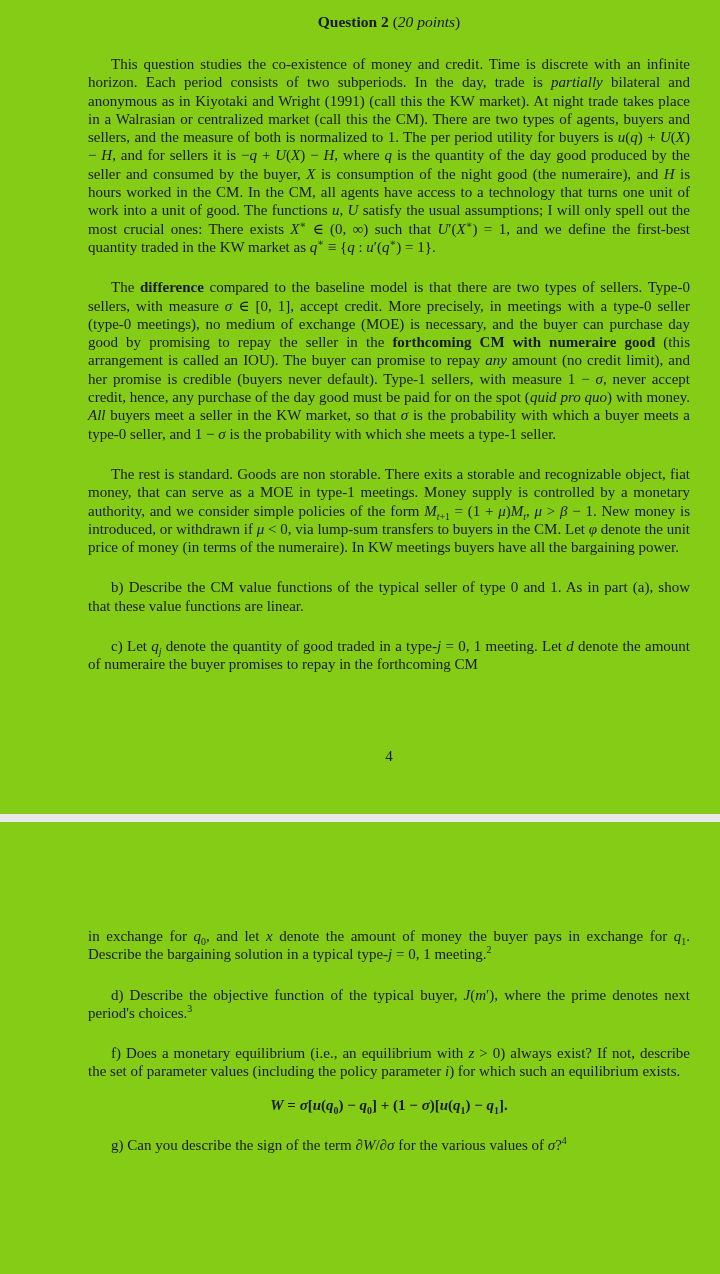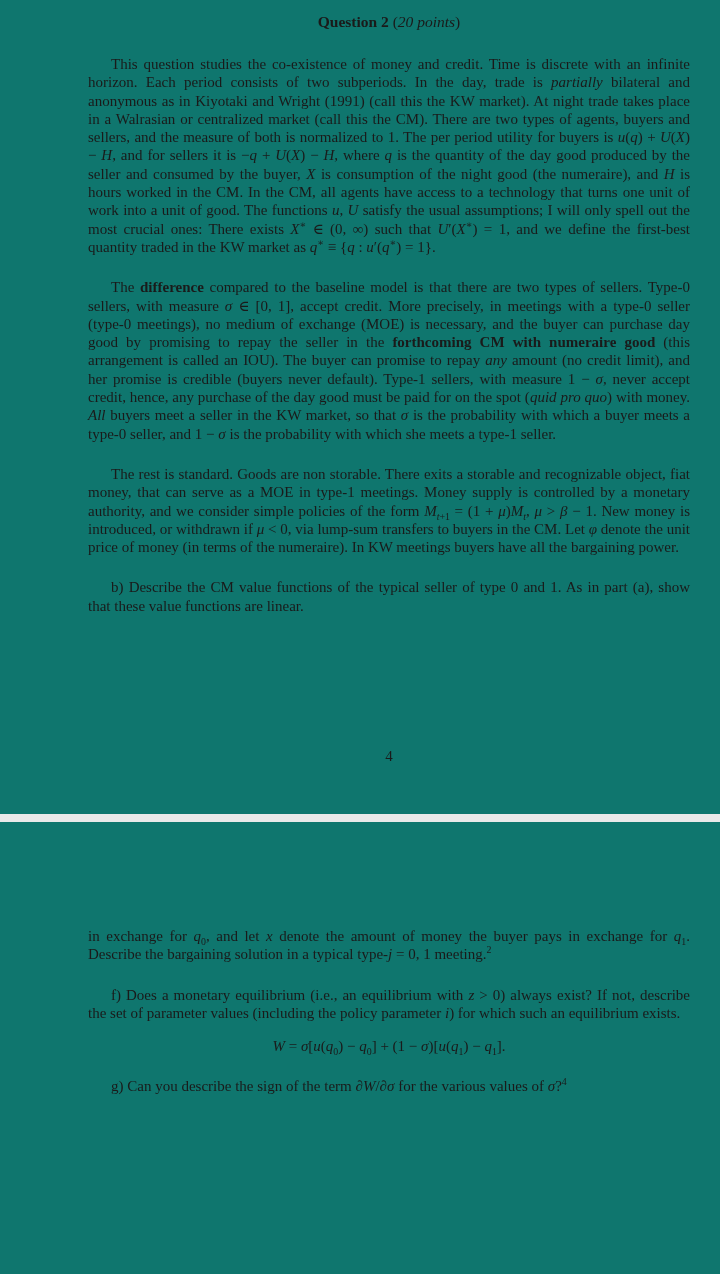--- a/index.html
+++ b/index.html
@@ -9,21 +9,21 @@
   }
   body {
     width: 720px;
     height: 1274px;
     overflow: hidden;
     font-family: "Liberation Serif", "DejaVu Serif", serif;
     color: #1a1a1a;
   }
   .page {
     position: relative;
-    background: #0f766e;
+    background: #84cc16;
     overflow: hidden;
   }
   .page1 { height: 814px; }
   .page2 { height: 525px; box-sizing: border-box; padding-top: 105px; }
   .divider {
     height: 8px;
     background: #e9e9e9;
   }
   .textblock {
     margin-left: 88px;
@@ -42,20 +42,21 @@
     text-align: justify;
     font-size: 15px;
     line-height: 18.3px;
   }
   .para:first-child { margin-top: 0; }
   .para.noindent { text-indent: 0; }
   .para.formula {
     text-indent: 0;
     text-align: center;
     margin: 15px 0 7px 0;
+    font-weight: bold;
   }
   sub, sup {
     font-size: 66%;
     line-height: 0;
   }
   b { font-weight: bold; }
   i { font-style: italic; }
   .pagenum {
     position: absolute;
     top: 747px;
@@ -70,29 +71,31 @@
 <body style="color: rgb(26, 26, 26); background: rgb(255, 255, 255);">
 
 <div class="page page1">
   <div class="textblock">
     <div class="title"><b>Question 2</b> (<i>20 points</i>)</div>
     <div>
         <p class="para">This question studies the co-existence of money and credit. Time is discrete with an infinite horizon. Each period consists of two subperiods. In the day, trade is <i>partially</i> bilateral and anonymous as in Kiyotaki and Wright (1991) (call this the KW market). At night trade takes place in a Walrasian or centralized market (call this the CM). There are two types of agents, buyers and sellers, and the measure of both is normalized to 1. The per period utility for buyers is <i>u</i>(<i>q</i>) + <i>U</i>(<i>X</i>) − <i>H</i>, and for sellers it is −<i>q</i> + <i>U</i>(<i>X</i>) − <i>H</i>, where <i>q</i> is the quantity of the day good produced by the seller and consumed by the buyer, <i>X</i> is consumption of the night good (the numeraire), and <i>H</i> is hours worked in the CM. In the CM, all agents have access to a technology that turns one unit of work into a unit of good. The functions <i>u</i>, <i>U</i> satisfy the usual assumptions; I will only spell out the most crucial ones: There exists <i>X</i><sup>∗</sup> ∈ (0, ∞) such that <i>U</i>′(<i>X</i><sup>∗</sup>) = 1, and we define the first-best quantity traded in the KW market as <i>q</i><sup>∗</sup> ≡ {<i>q</i> : <i>u</i>′(<i>q</i><sup>∗</sup>) = 1}.</p>
         <p class="para">The <b>difference</b> compared to the baseline model is that there are two types of sellers. Type-0 sellers, with measure <i>σ</i> ∈ [0, 1], accept credit. More precisely, in meetings with a type-0 seller (type-0 meetings), no medium of exchange (MOE) is necessary, and the buyer can purchase day good by promising to repay the seller in the <b>forthcoming CM with numeraire good</b> (this arrangement is called an IOU). The buyer can promise to repay <i>any</i> amount (no credit limit), and her promise is credible (buyers never default). Type-1 sellers, with measure 1 − <i>σ</i>, never accept credit, hence, any purchase of the day good must be paid for on the spot (<i>quid pro quo</i>) with money. <i>All</i> buyers meet a seller in the KW market, so that <i>σ</i> is the probability with which a buyer meets a type-0 seller, and 1 − <i>σ</i> is the probability with which she meets a type-1 seller.</p>
         <p class="para">The rest is standard. Goods are non storable. There exits a storable and recognizable object, fiat money, that can serve as a MOE in type-1 meetings. Money supply is controlled by a monetary authority, and we consider simple policies of the form <i>M</i><sub><i>t</i>+1</sub> = (1 + <i>μ</i>)<i>M</i><sub><i>t</i></sub>, <i>μ</i> &gt; <i>β</i> − 1. New money is introduced, or withdrawn if <i>μ</i> &lt; 0, via lump-sum transfers to buyers in the CM. Let <i>φ</i> denote the unit price of money (in terms of the numeraire). In KW meetings buyers have all the bargaining power.</p>
         <p class="para">b) Describe the CM value functions of the typical seller of type 0 and 1. As in part (a), show that these value functions are linear.</p>
+        <p class="para">c) Let <i>q</i><sub><i>j</i></sub> denote the quantity of good traded in a type-<i>j</i> = 0, 1 meeting. Let <i>d</i> denote the amount of numeraire the buyer promises to repay in the forthcoming CM</p>
       </div>
   </div>
   <div class="pagenum">4</div>
 </div>
 
 <div class="divider" style="background: rgb(233, 233, 233);"></div>
 
 <div class="page page2">
   <div class="textblock">
     <div>
         <p class="para noindent">in exchange for <i>q</i><sub>0</sub>, and let <i>x</i> denote the amount of money the buyer pays in exchange for <i>q</i><sub>1</sub>. Describe the bargaining solution in a typical type-<i>j</i> = 0, 1 meeting.<sup>2</sup></p>
+        <p class="para">d) Describe the objective function of the typical buyer, <i>J</i>(<i>m</i>′), where the prime denotes next period's choices.<sup>3</sup></p>
         <p class="para">f) Does a monetary equilibrium (i.e., an equilibrium with <i>z</i> &gt; 0) always exist? If not, describe the set of parameter values (including the policy parameter <i>i</i>) for which such an equilibrium exists.</p>
         <p class="para formula"><i>W</i> = <i>σ</i>[<i>u</i>(<i>q</i><sub>0</sub>) − <i>q</i><sub>0</sub>] + (1 − <i>σ</i>)[<i>u</i>(<i>q</i><sub>1</sub>) − <i>q</i><sub>1</sub>].</p>
         <p class="para">g) Can you describe the sign of the term ∂<i>W</i>/∂<i>σ</i> for the various values of <i>σ</i>?<sup>4</sup></p>
       </div>
   </div>
 </div>
 
 </body></html>

